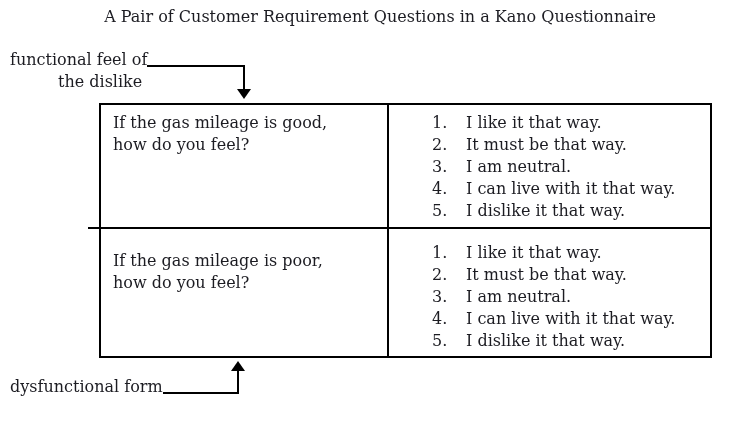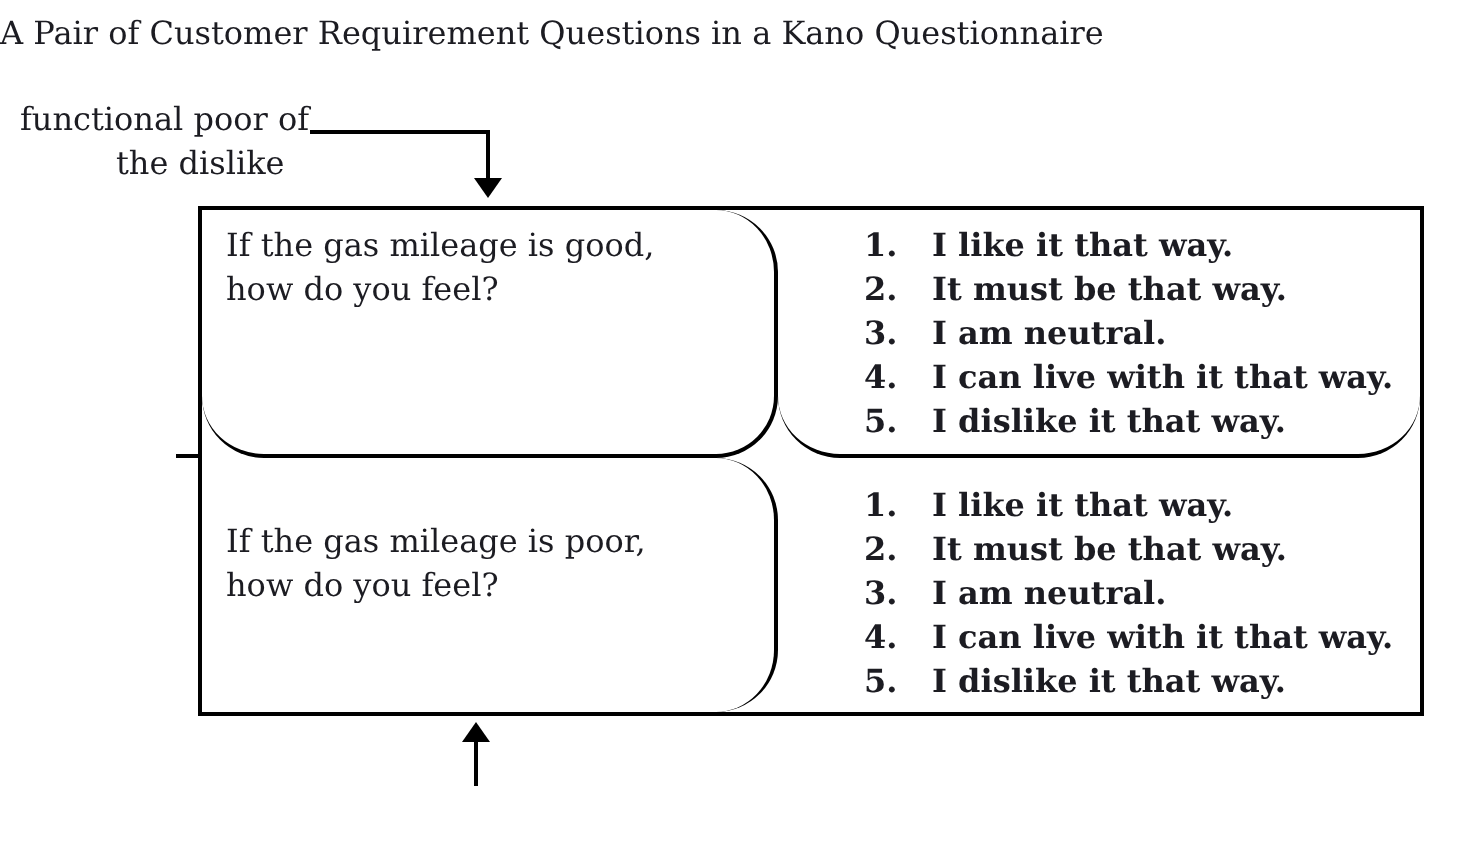--- a/index.html
+++ b/index.html
@@ -12,21 +12,21 @@
     position:relative;
     width:734px;height:424px;
     background:var(--bg);
     font-family:"DejaVu Serif","Liberation Serif",serif;
     font-size:16px;line-height:22px;
     color:var(--text);
     overflow:hidden;
   }
   .title{
     position:absolute;left:0;top:6px;width:656px;
-    text-align:left;
+    text-align:right;
   }
   
   .label-func{position:absolute;left:10px;top:49px;width:235px;}
   .label-dys{position:absolute;left:10px;top:376px;width:229px;}
   .label-row{display:flex;align-items:flex-end;}
   .lead{flex:1;border-bottom:2px solid var(--border);margin-bottom:4px;min-width:10px;}
   .label-line2-func{padding-left:48px;}
   .label-line2-dys{padding-left:32px;}
   
   .vstem{position:absolute;width:2px;background:var(--border);}
@@ -34,39 +34,39 @@
   .stem-dys{left:237px;top:369px;height:24px;}
   .arrowhead{position:absolute;width:0;height:0;border-left:7px solid transparent;border-right:7px solid transparent;}
   .arrow-down{left:237px;top:89px;border-top:10px solid var(--border);}
   .arrow-up{left:231px;top:361px;border-bottom:10px solid var(--border);}
   
   .kano-table{
     position:absolute;left:99px;top:103px;width:613px;height:255px;
     box-sizing:border-box;border:2px solid var(--border);
     display:grid;grid-template-columns:288px 1fr;grid-template-rows:124px 1fr;
   }
-  .cell{box-sizing:border-box;border-radius:31px;}
+  .cell{box-sizing:border-box;}
   .cell-q{border-right:2px solid var(--border);padding:7px 8px 0 12px;}
   .cell-top{border-bottom:2px solid var(--border);}
-  .cell-opts{padding:7px 4px 0 43px;font-weight:bold;}
-  .cell-q.row2{padding-top:31px;}
+  .cell-opts{padding:7px 4px 0 43px;}
+  .cell-q.row2{padding-top:21px;}
   .cell-opts.row2{padding-top:13px;}
   .opt-num{display:inline-block;width:34px;}
   .divider-tick{position:absolute;left:88px;top:227px;width:13px;height:2px;background:var(--border);}
 </style>
 </head>
 <body>
 
 <div class="page">
 
   <div class="title">A Pair of Customer Requirement Questions in a Kano Questionnaire</div>
 
   <div class="label-func">
     <div class="label-row">
-      <span>functional poor of</span>
+      <span>functional feel of</span>
       <span class="lead"></span>
     </div>
     <div class="label-line2-func">the dislike</div>
   </div>
   <div class="vstem stem-func"></div>
   <div class="arrowhead arrow-down"></div>
 
   <div class="kano-table">
 
     <div class="cell cell-q cell-top row1">
@@ -94,15 +94,19 @@
       <div><span class="opt-num">4.</span><span>I can live with it that way.</span></div>
       <div><span class="opt-num">5.</span><span>I dislike it that way.</span></div>
     </div>
 
   </div>
   <div class="divider-tick"></div>
 
   <div class="vstem stem-dys"></div>
   <div class="arrowhead arrow-up"></div>
   <div class="label-dys">
+    <div class="label-row">
+      <span>dysfunctional form</span>
+      <span class="lead"></span>
+    </div>
   </div>
 
 </div>
 
 </body></html>

